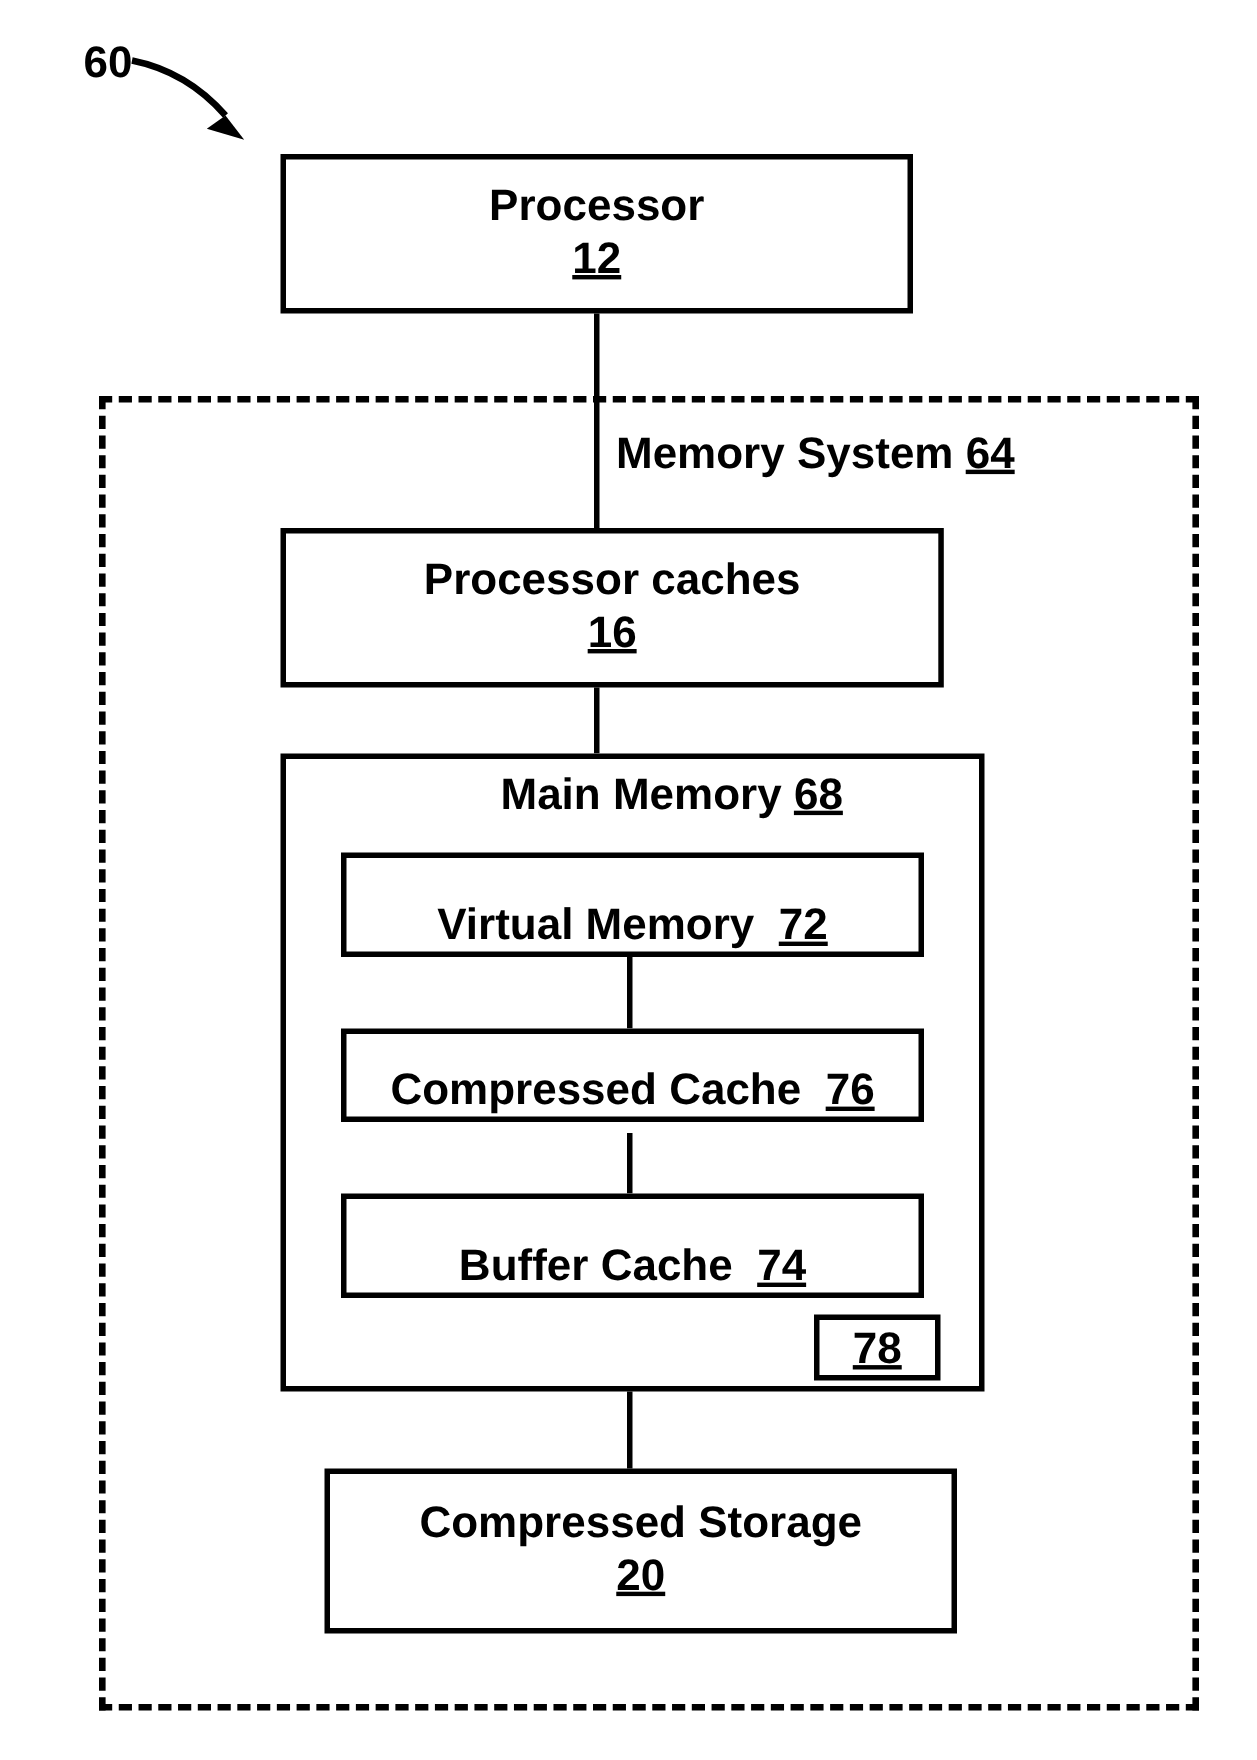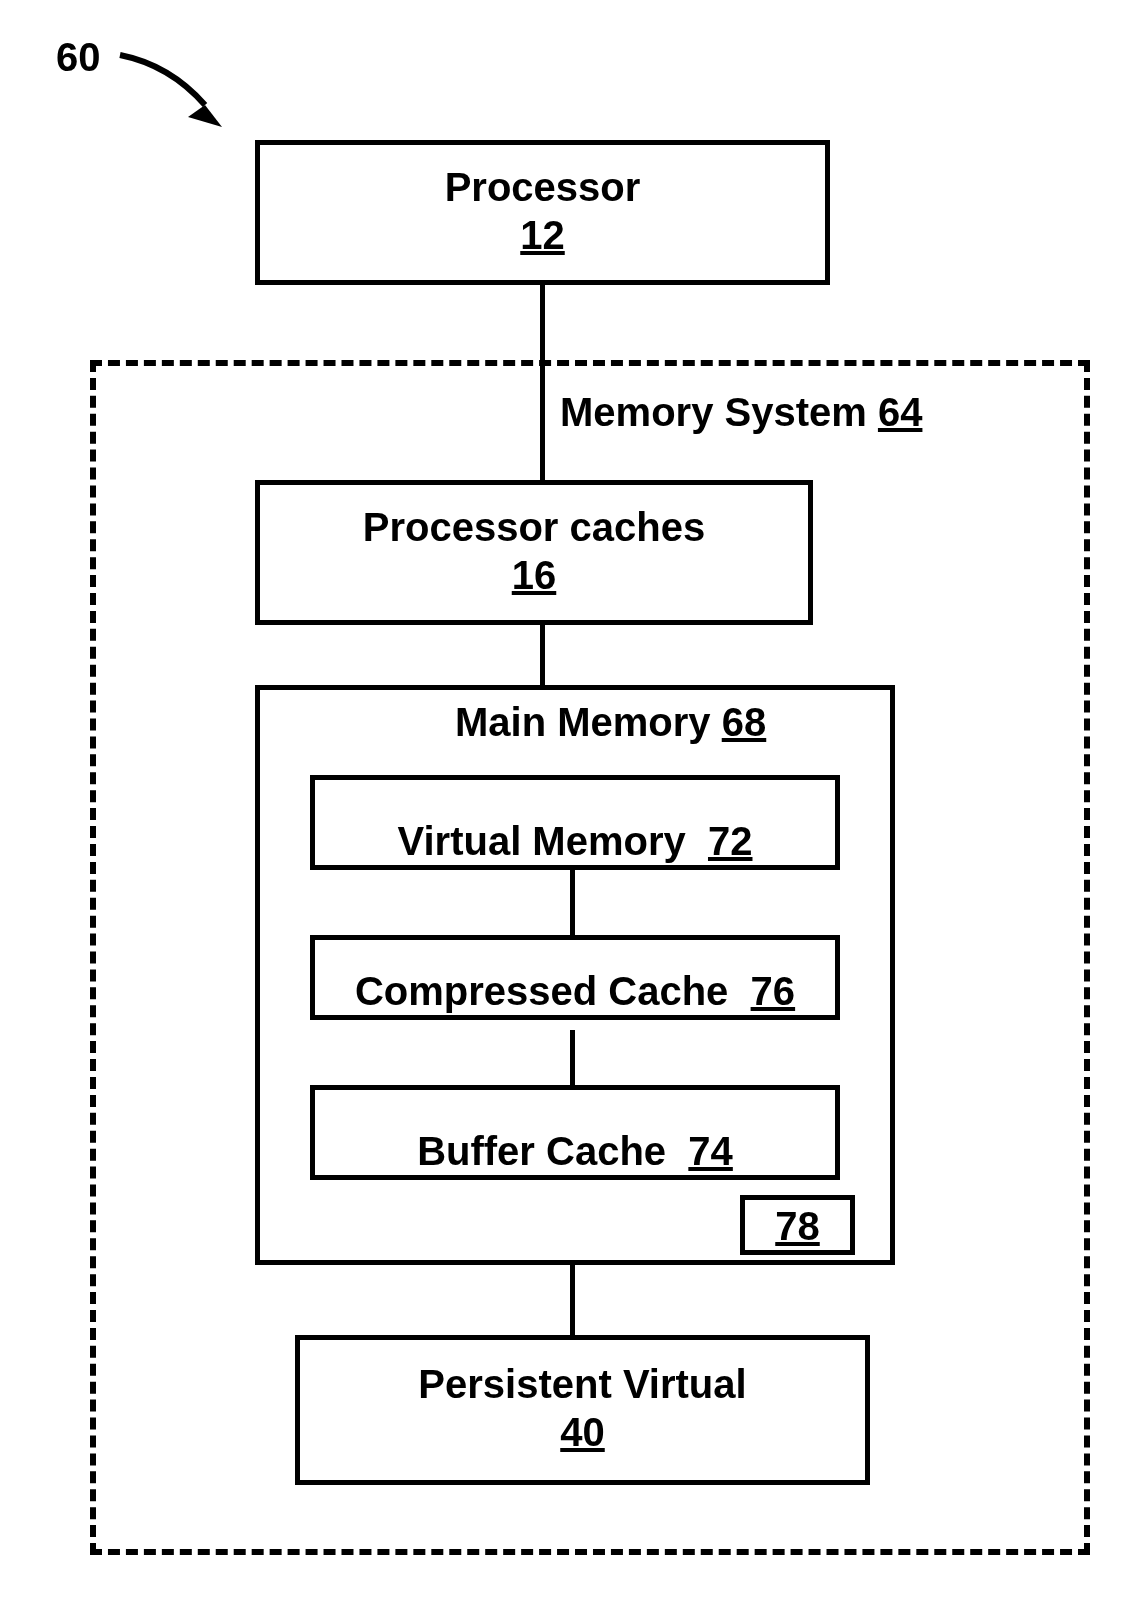--- a/index.html
+++ b/index.html
@@ -69,21 +69,21 @@
     position: absolute;
     background: #000;
     width: 5px;
   }
 </style>
 </head>
 <body>
 
 <div class="canvas">
 
-  <div class="ref-label" style="left:56px; top:35px;">
+  <div class="ref-label" style="left:76px; top:35px;">
     <span>60</span>
   </div>
 
   <svg class="arrow-svg" style="left:110px; top:45px;" width="120" height="90">
     <path d="M 10 10 Q 60 20 95 60" stroke="#000" stroke-width="6" fill="none"></path>
     <polygon points="95,60 112,82 78,72" fill="#000"></polygon>
   </svg>
 
   <div class="box" style="left:255px; top:140px; width:575px; height:145px; padding-top:18px;">
     <div class="box-title">
@@ -93,21 +93,21 @@
   </div>
 
   <div class="vline" style="left:540px; top:285px; height:225px;"></div>
 
   <div class="dashed-box" style="left:90px; top:360px; width:1000px; height:1195px;"></div>
 
   <div class="mem-system-label" style="left:560px; top:390px;">
     <span>Memory System</span>&nbsp;<span class="num">64</span>
   </div>
 
-  <div class="box" style="left:255px; top:480px; width:558px; height:145px; padding-top:18px;">
+  <div class="box" style="left:255px; top:480px; width:603px; height:145px; padding-top:18px;">
     <div class="box-title">
       <span>Processor caches</span><br>
       <span class="num">16</span>
     </div>
   </div>
 
   <div class="vline" style="left:540px; top:625px; height:60px;"></div>
 
   <div class="box" style="left:255px; top:685px; width:640px; height:580px;">
   </div>
@@ -141,18 +141,18 @@
   <div class="inner-box" style="left:740px; top:1195px; width:115px; height:60px;">
     <div class="box-title">
       <span class="num">78</span>
     </div>
   </div>
 
   <div class="vline" style="left:570px; top:1265px; height:75px;"></div>
 
   <div class="box" style="left:295px; top:1335px; width:575px; height:150px; padding-top:20px;">
     <div class="box-title">
-      <span>Persistent Virtual</span><br>
-      <span class="num">40</span>
+      <span>Compressed Storage</span><br>
+      <span class="num">20</span>
     </div>
   </div>
 
 </div>
 
 </body></html>

